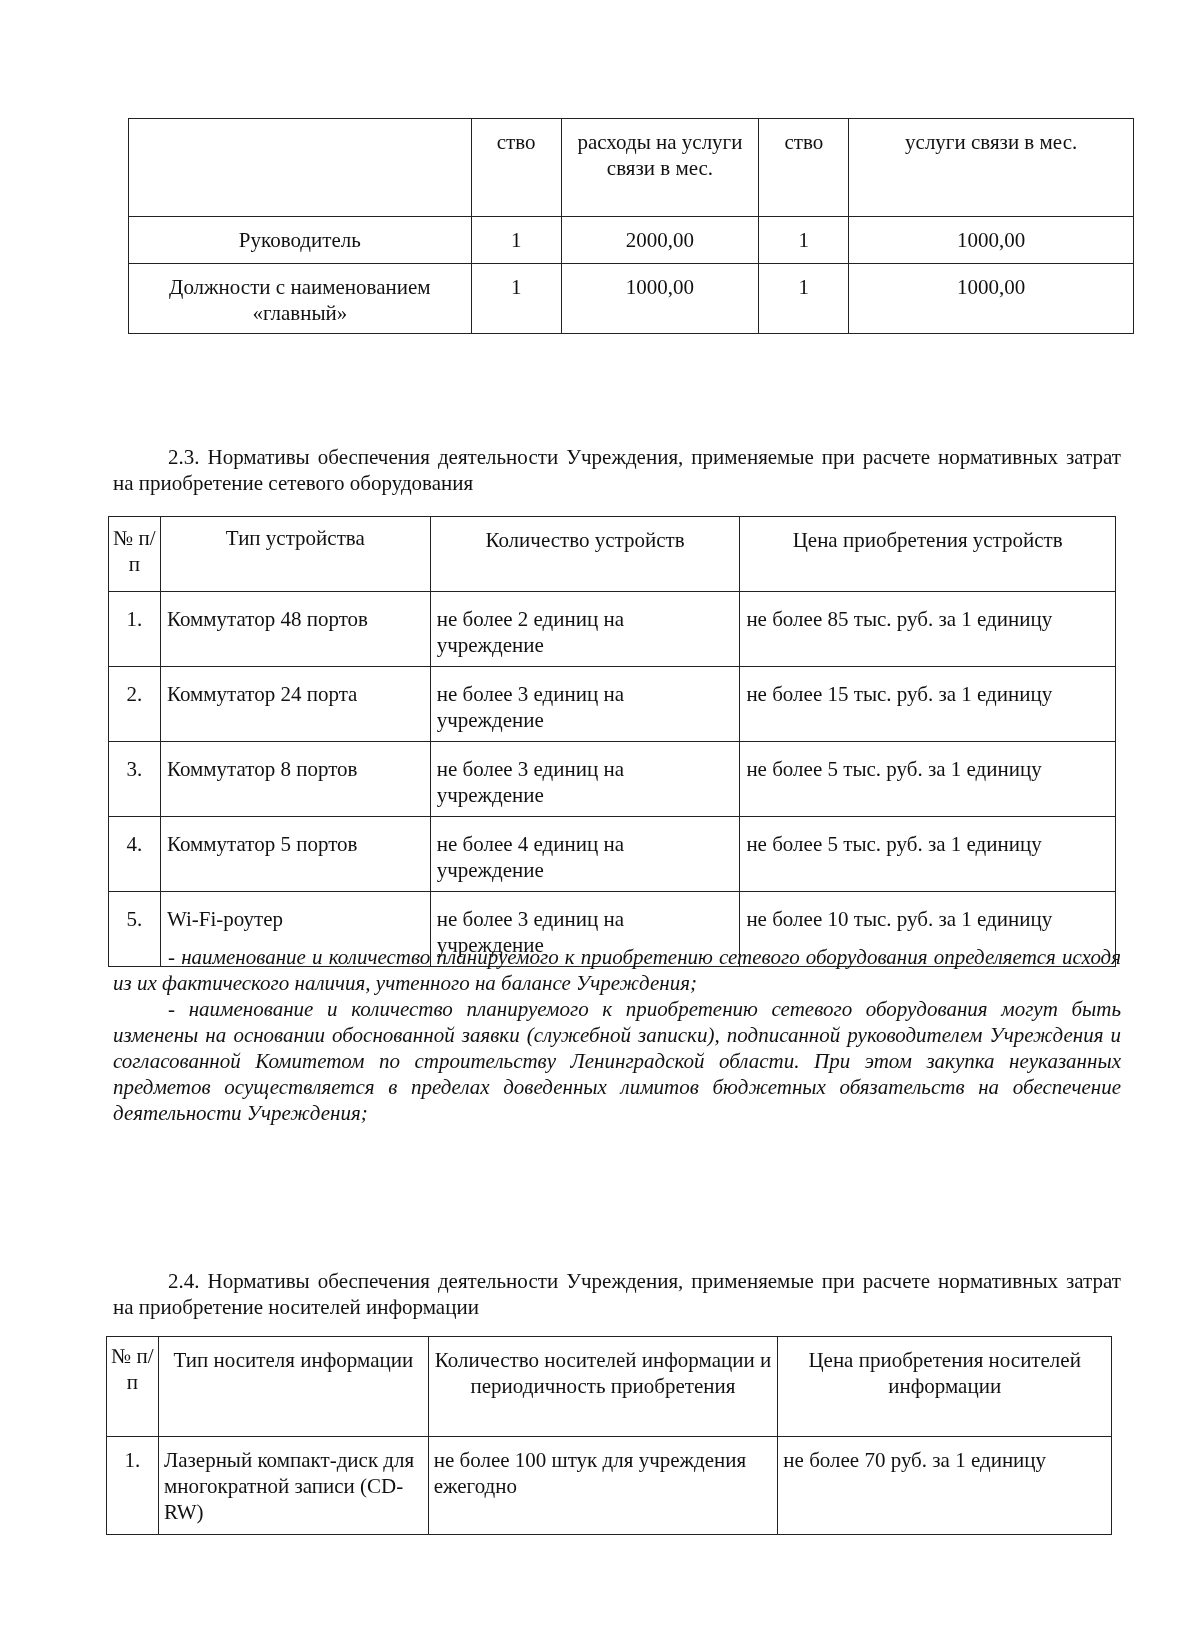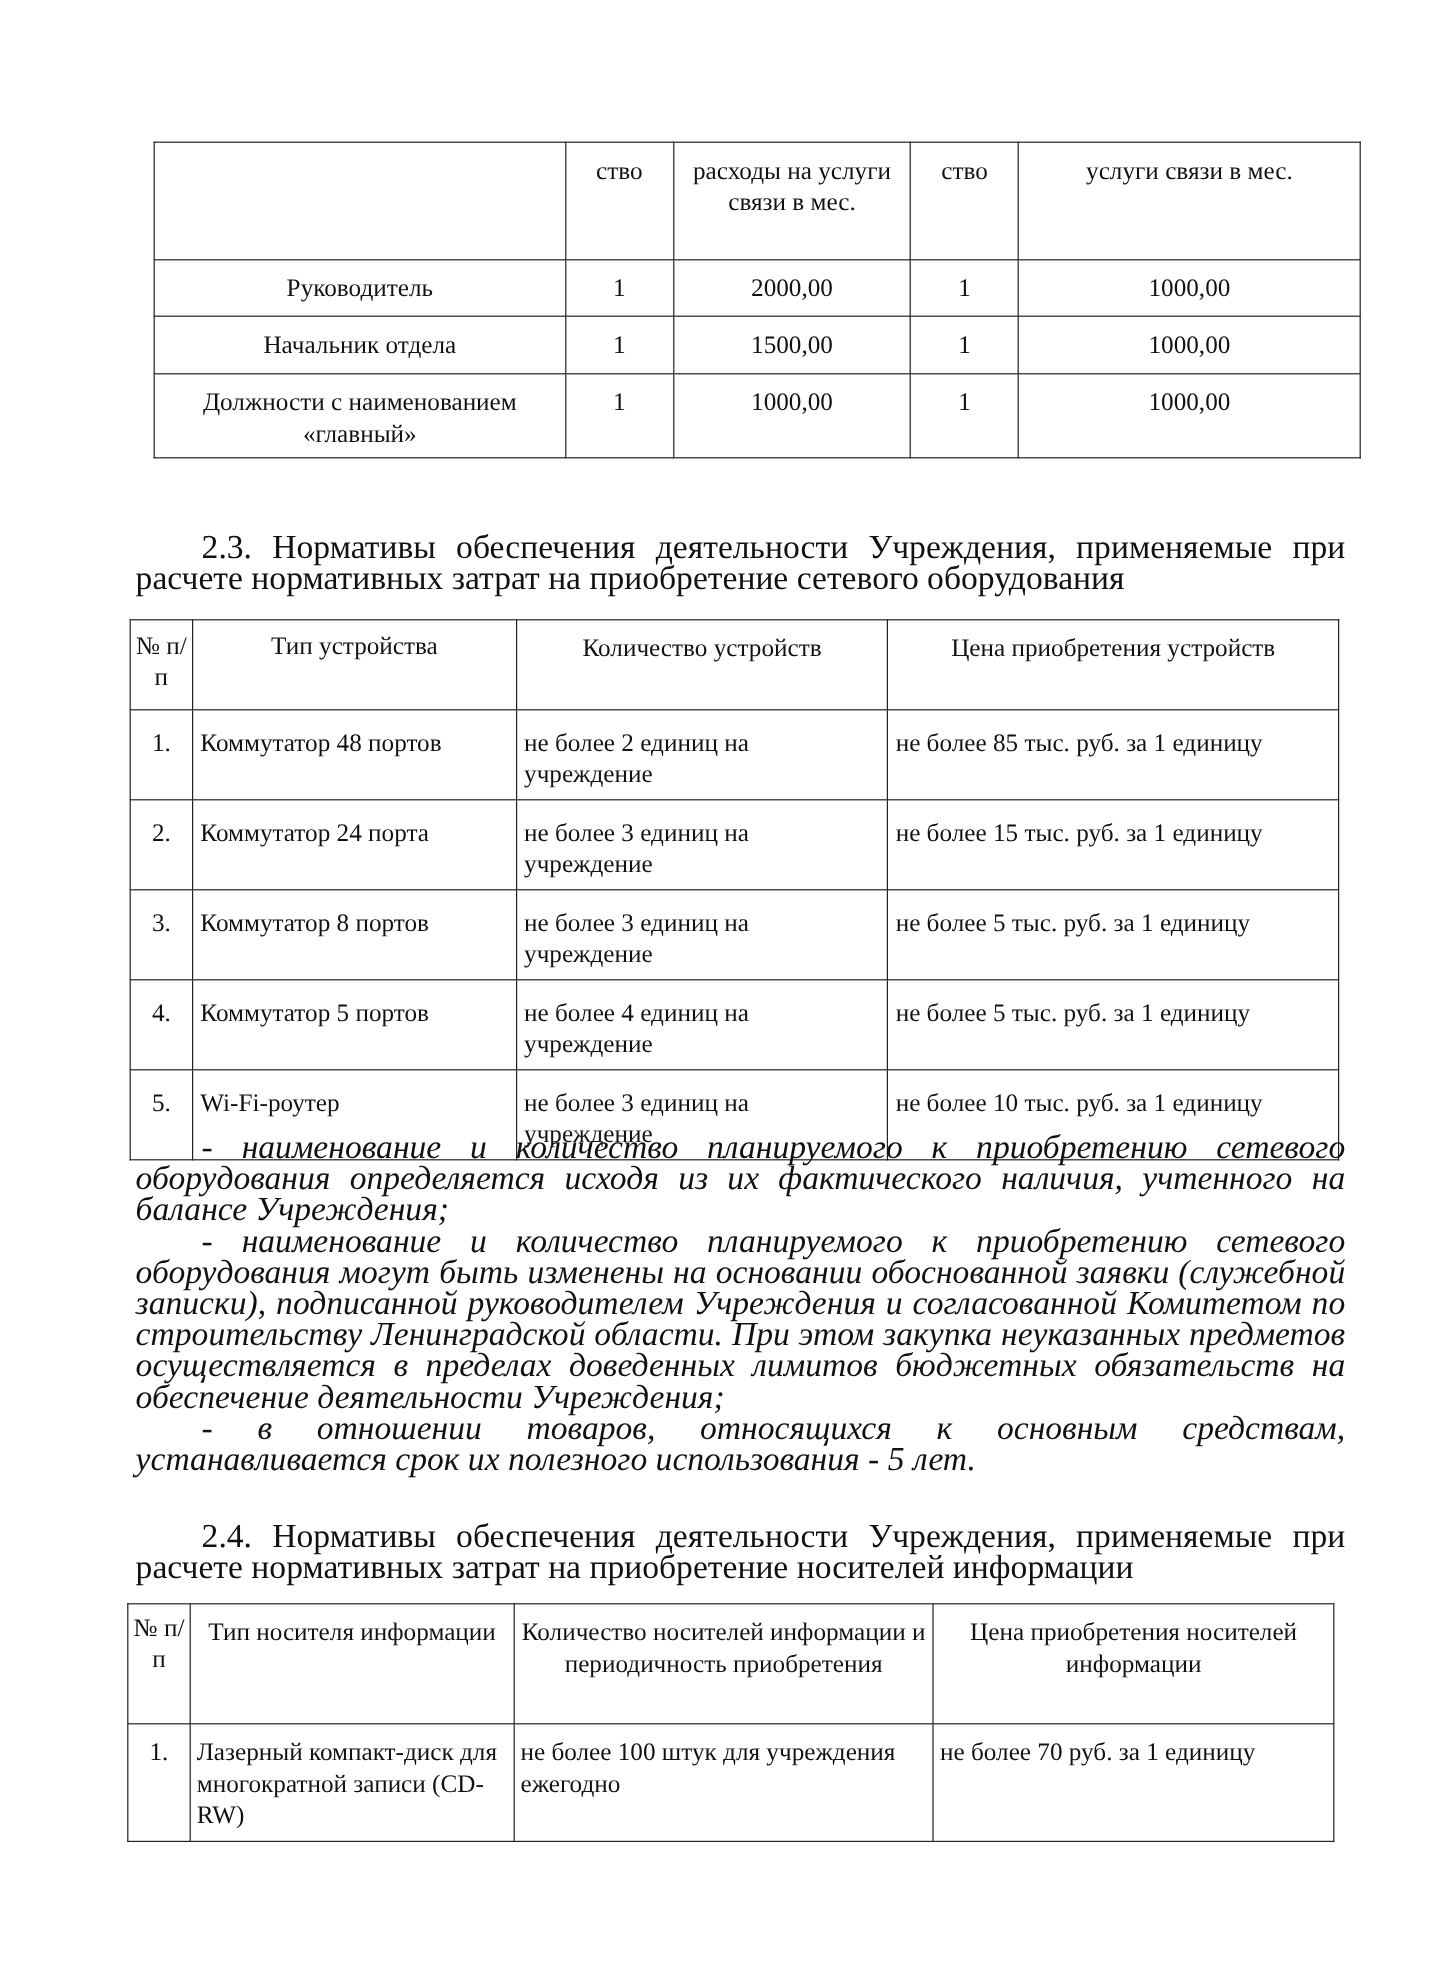--- a/index.html
+++ b/index.html
@@ -13,21 +13,21 @@
   td, th {
     border: 1.5px solid #222;
     font-weight: normal;
     vertical-align: top;
     line-height: 26px;
   }
   .c { text-align: center; }
   .l { text-align: left; }
   .para {
     position: absolute; left: 113px; width: 1008px;
-    text-align: justify; line-height: 26px; font-size: 28px;
+    text-align: justify; line-height: 26px; font-size: 21px;
   }
   .indent { text-indent: 55px; }
 
   
   #t1 { left: 128px; top: 118px; width: 1006px; }
   #t1 td { padding: 10px 4px 6px 4px; }
 
   
   #t2 { left: 108px; top: 516px; width: 1008px; }
   #t2 td { padding: 14px 6px 8px 6px; }
@@ -52,27 +52,20 @@
     <td class="c"></td>
     <td class="c">ство</td>
     <td class="c">расходы на услуги связи в мес.</td>
     <td class="c">ство</td>
     <td class="c">услуги связи в мес.</td>
   </tr>
   <tr style="height:47px">
     <td class="c">Руководитель</td>
     <td class="c">1</td>
     <td class="c">2000,00</td>
-    <td class="c">1</td>
-    <td class="c">1000,00</td>
-  </tr>
-  <tr style="height:48px">
-    <td class="c">Начальник отдела</td>
-    <td class="c">1</td>
-    <td class="c">1500,00</td>
     <td class="c">1</td>
     <td class="c">1000,00</td>
   </tr>
   <tr style="height:70px">
     <td class="c">Должности с наименованием «главный»</td>
     <td class="c">1</td>
     <td class="c">1000,00</td>
     <td class="c">1</td>
     <td class="c">1000,00</td>
   </tr>
@@ -124,21 +117,20 @@
     <td class="l">Wi-Fi-роутер</td>
     <td class="l">не более 3 единиц на учреждение</td>
     <td class="l">не более 10 тыс. руб. за 1 единицу</td>
   </tr>
 </tbody>
   </table>
 
 <div class="para" style="top:944px;font-style:italic;">
   <div class="indent">- наименование и количество планируемого к приобретению сетевого оборудования определяется исходя из их фактического наличия, учтенного на балансе Учреждения;</div>
   <div class="indent">- наименование и количество планируемого к приобретению сетевого оборудования могут быть изменены на основании обоснованной заявки (служебной записки), подписанной руководителем Учреждения и согласованной Комитетом по строительству Ленинградской области. При этом закупка неуказанных предметов осуществляется в пределах доведенных лимитов бюджетных обязательств на обеспечение деятельности Учреждения;</div>
-  <div class="indent">- в отношении товаров, относящихся к основным средствам, устанавливается срок их полезного использования - 5 лет.</div>
 </div>
 
 <div class="para indent" style="top:1268px;">2.4. Нормативы обеспечения деятельности Учреждения, применяемые при расчете нормативных затрат на приобретение носителей информации</div>
 
 <table id="t3">
   <colgroup>
     <col style="width:52px">
       <col style="width:270px">
       <col style="width:350px">
       <col style="width:334px">

